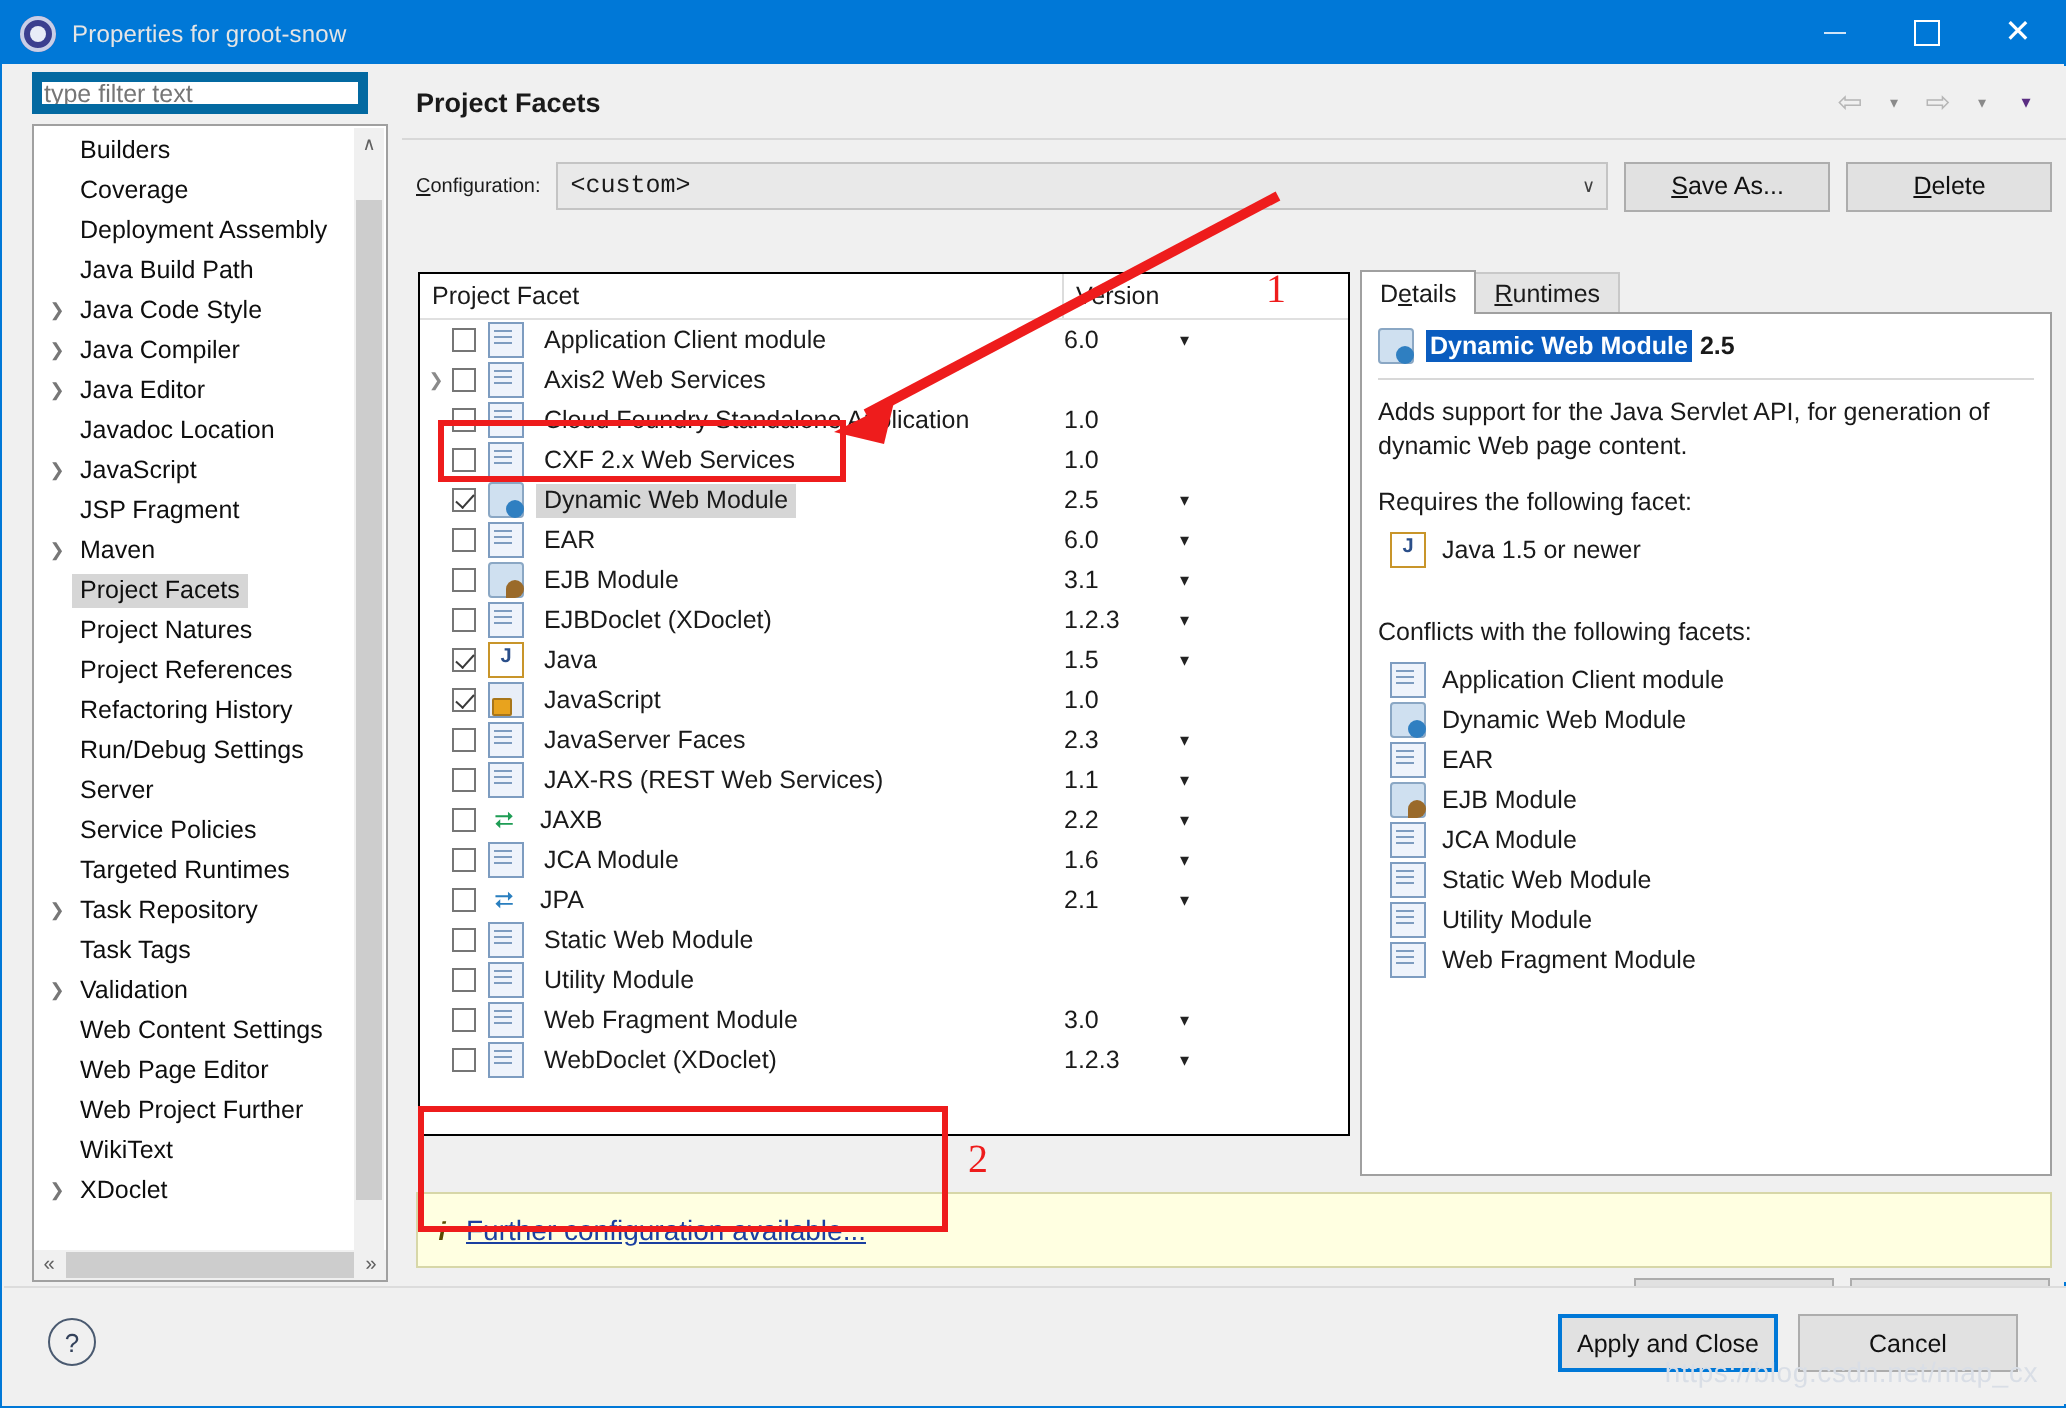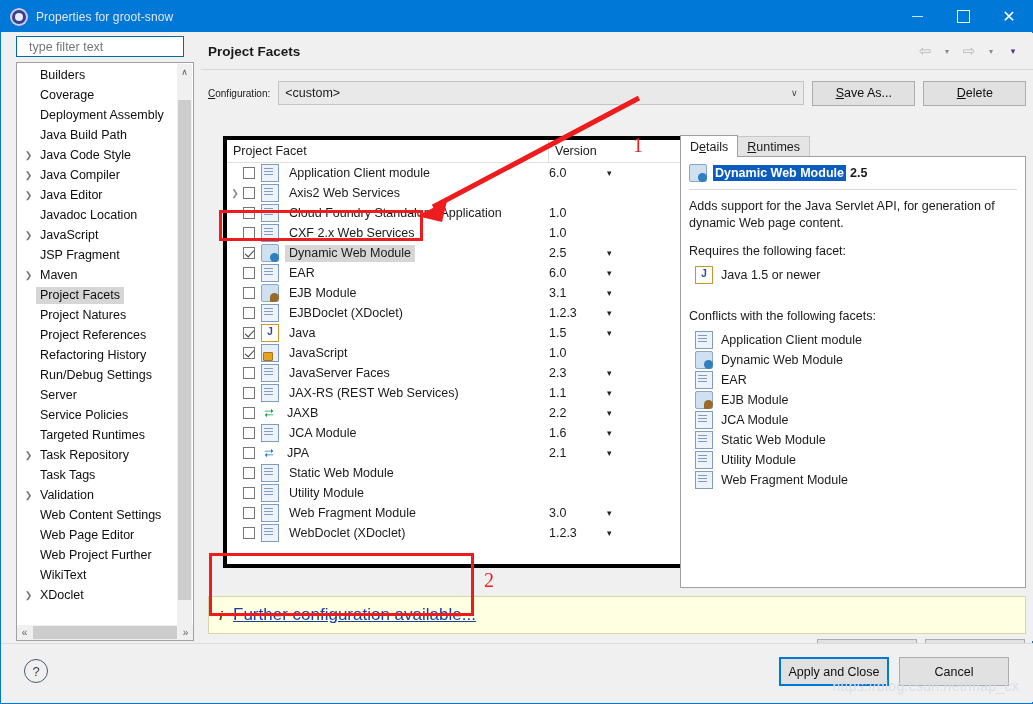--- a/index.html
+++ b/index.html
@@ -24,22 +24,22 @@
   .tb-btn{width:46px;height:31px;display:flex;align-items:center;justify-content:center;
       color:#fff;font-size:13px;}
   .tb-btn.min span{display:block;width:11px;height:1px;background:#cfe4f7;}
   .tb-btn.max span{display:block;width:11px;height:11px;border:1.4px solid #fff;}
   .tb-btn.close span{font-size:16px;line-height:1;}
 
   
   .content{position:absolute;left:1px;top:32px;width:1031px;height:608px;}
   .left-pane{position:absolute;left:6px;top:0;width:190px;height:608px;}
   .filter-wrap{padding:3px 0 3px 8px;}
-  .filter{width:168px;height:21px;border:1px solid #0369a1;background:#fff;
-      font-size:12.5px;color:#6d28d9;padding:0 12px;box-sizing:border-box;
+  .filter{width:168px;height:21px;border:5px solid #0369a1;background:#fff;
+      font-size:12.5px;color:#6d28d9;padding:0 1px;box-sizing:border-box;
       font-family:"Liberation Sans", sans-serif;}
   .filter::placeholder{color:#767676;opacity:1;}
   .tree{position:absolute;left:8px;top:29px;width:178px;height:578px;
       background:#fff;border:1px solid #a0a0a0;box-sizing:border-box;overflow:hidden;}
   .tree-inner{position:absolute;left:0;top:0;width:160px;height:560px;padding-top:2px;}
   .tnode{height:20px;display:flex;align-items:center;padding-left:4px;
       font-size:12.5px;white-space:nowrap;color:#0e0e0e;}
   .tnode .arrow{width:15px;text-align:center;color:#777;font-size:9px;flex:none;}
   .tnode .lbl{padding:0 4px;line-height:17px;}
   .tnode.sel .lbl{background:#d6d6d6;}
@@ -60,32 +60,32 @@
   .navbtn{width:20px;height:20px;display:flex;align-items:center;justify-content:center;}
   .navarrow{font-size:15px;color:#b6b6b6;}
   .caret{font-size:8px;color:#8a8a8a;}
   .caret.purple{color:#5a2d82;font-size:9px;}
 
   .cfg-row{display:flex;align-items:center;height:28px;margin-top:9px;padding-left:7px;}
   .cfg-label{font-size:10px;margin-right:8px;}
   .cfg-label u{text-decoration:underline;}
   .cfg-combo{width:526px;height:24px;background:#e9e9e9;border:1px solid #c4c4c4;
       display:flex;align-items:center;box-sizing:border-box;font-size:12.5px;}
-  .cfg-combo .val{padding-left:6px;flex:1;}
+  .cfg-combo .val{padding-left:6px;flex:1;font-family:Liberation Mono, monospace;}
   .cfg-combo .cv{width:18px;text-align:center;color:#404040;font-size:9px;}
   .btn{height:25px;background:#e1e1e1;border:1px solid #adadad;font-size:12.5px;
       display:flex;align-items:center;justify-content:center;box-sizing:border-box;
       font-family:"Liberation Sans", sans-serif;color:#101010;}
   .btn u{text-decoration:underline;}
   .btn.saveas{width:103px;margin-left:8px;}
   .btn.delete{width:103px;margin-left:8px;}
 
   
-  .tbl{position:absolute;left:22px;top:103px;width:466px;height:432px;
-      background:#fff;border:4px solid #000000;box-sizing:border-box;}
+  .tbl{position:absolute;left:8px;top:103px;width:466px;height:432px;
+      background:#fff;border:1px solid #000000;box-sizing:border-box;}
   .tbl-head{height:22px;display:flex;border-bottom:1px solid #e0e0e0;background:#fff;
       font-size:12.5px;}
   .th{display:flex;align-items:center;padding-left:6px;}
   .th.facet{width:315px;border-right:1px solid #dcdcdc;}
   .th.version{flex:1;}
   .tbl-rows{position:relative;}
   .frow{height:20px;display:flex;align-items:center;font-size:12.5px;white-space:nowrap;}
   .frow .twist{width:16px;text-align:center;color:#8a8a8a;font-size:9px;flex:none;}
   .chk{width:12px;height:12px;border:1px solid #767676;background:#fff;flex:none;
       position:relative;margin-right:6px;box-sizing:border-box;}
@@ -128,21 +128,21 @@
   .det-sub{font-size:12.5px;margin-bottom:7px;}
   .det-item{display:flex;align-items:center;height:20px;font-size:12.5px;padding-left:6px;}
   .det-item .ficon{margin-right:8px;}
 
   
   .infobar{position:absolute;left:7px;top:563px;width:818px;height:38px;
       background:#ffffe1;border:1px solid #d7d7a8;box-sizing:border-box;
       display:flex;align-items:center;}
   .infobar .ii{width:24px;text-align:center;color:#5a4a00;font-weight:bold;
       font-style:italic;font-size:13px;}
-  .infolink{color:#1a3fa0;text-decoration:underline;font-size:17px;}
+  .infolink{color:#1a3fa0;text-decoration:underline;font-size:14px;}
 
   
   .ra-row{position:absolute;right:8px;top:606px;display:flex;gap:8px;}
   .btn.revert{width:100px;}
   .btn.apply{width:100px;}
 
   
   .footer{position:absolute;left:1px;bottom:1px;width:1031px;height:58px;background:#f0f0f0;
       border-top:1px solid #dcdcdc;}
   .helpbtn{position:absolute;left:22px;top:15px;width:22px;height:22px;border-radius:50%;

